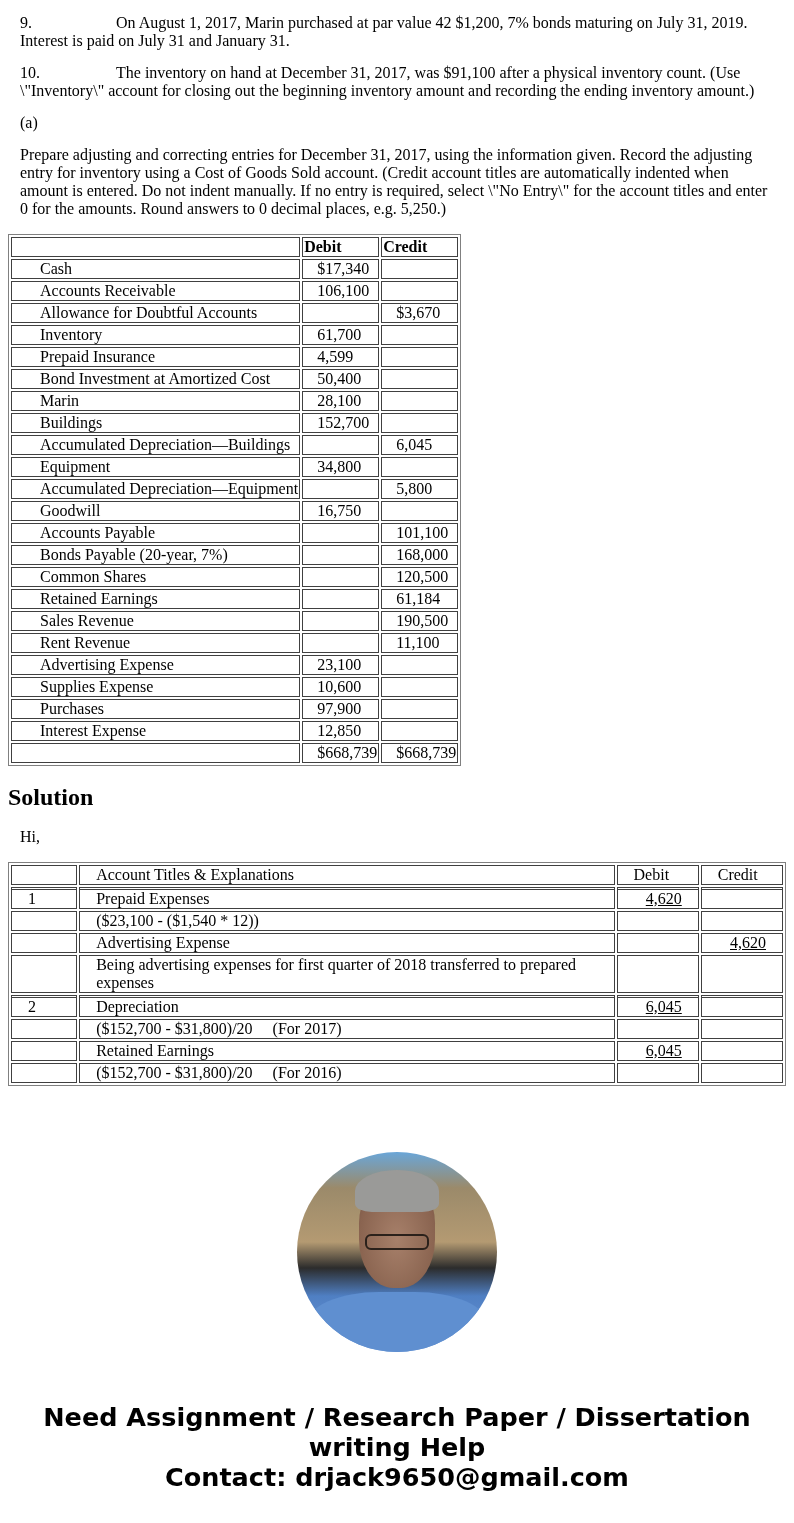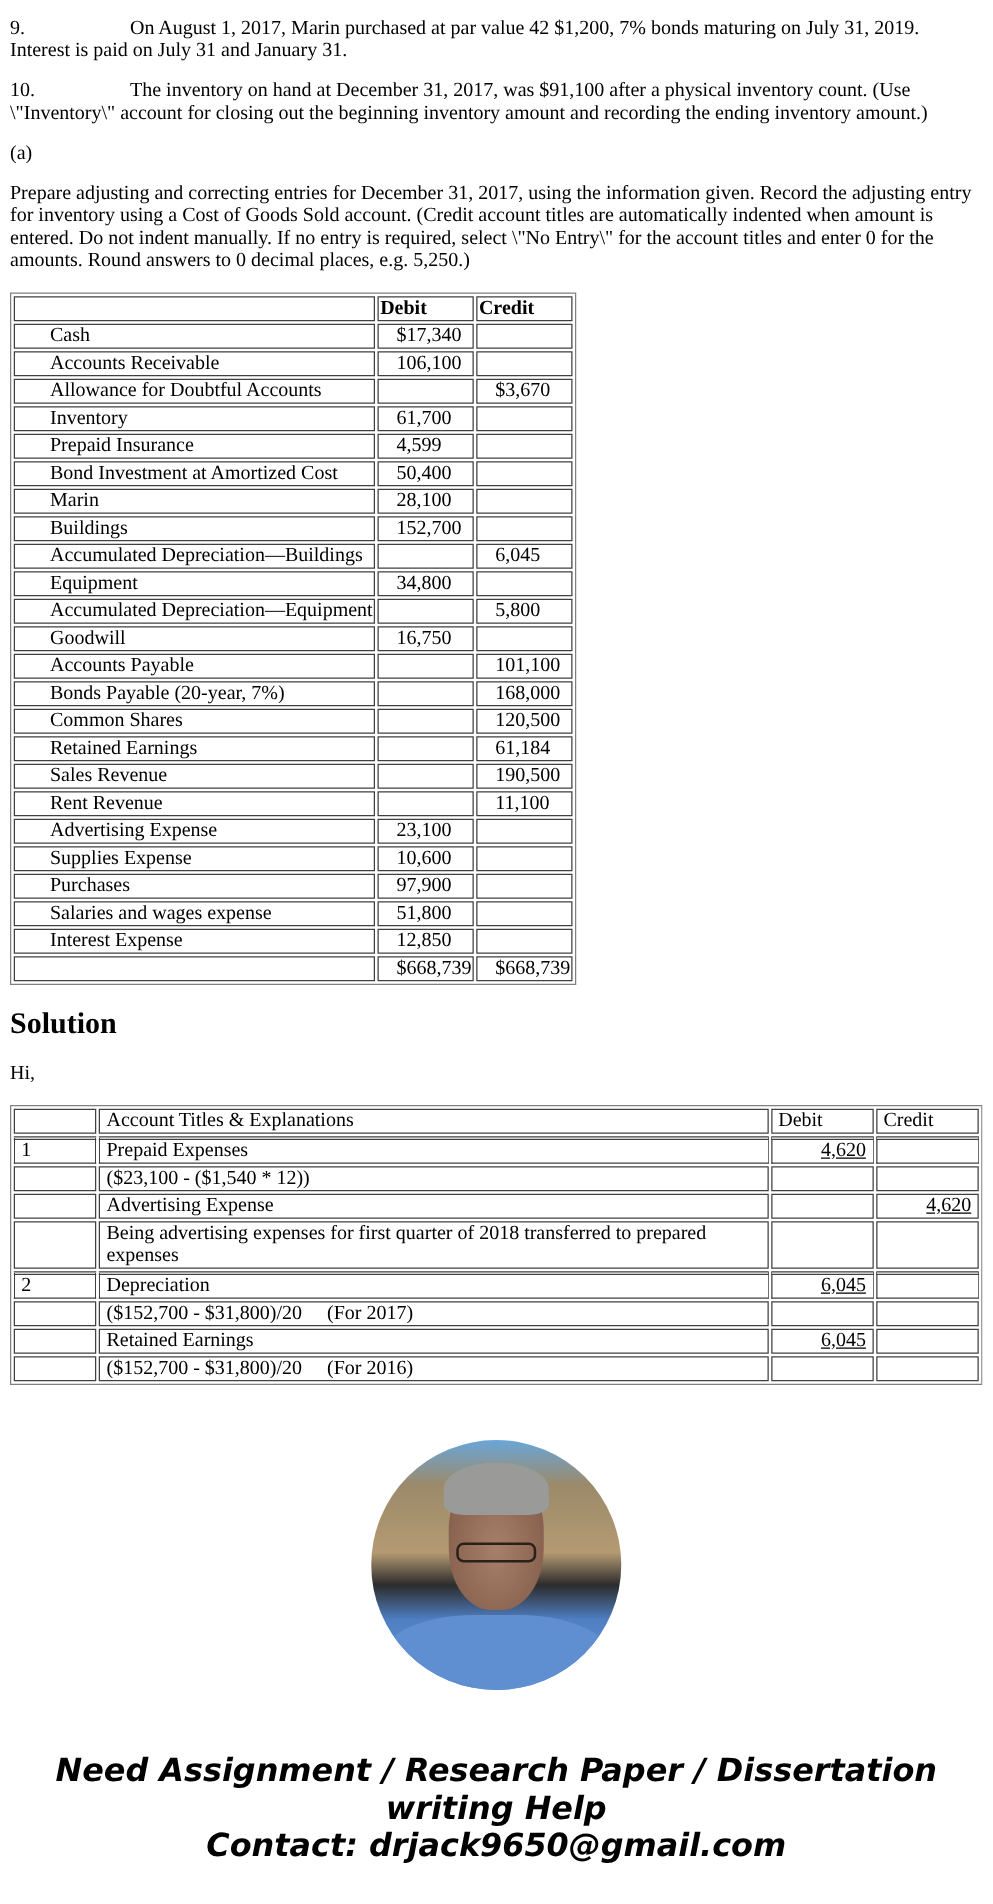--- a/index.html
+++ b/index.html
@@ -2,37 +2,37 @@
 <html><head>
 <meta charset="utf-8">
 <style>
   html, body { margin: 0; padding: 0; background: #ffffff; }
   body {
     width: 794px; height: 1523px; position: relative; overflow: hidden;
     font-family: "Liberation Serif", "DejaVu Serif", serif;
     font-size: 16px; color: #000; line-height: 18px;
   }
   .content { position: absolute; left: 8px; top: 0; width: 778px; height: 1122px; overflow: hidden; }
-  p { margin: 0; }
+  p { margin: 12px; }
   .para { margin-top: 14px; }
   .num { display: inline-block; width: 96px; }
   table.trial { border: 1px solid #808080; border-spacing: 2px; margin-top: 16px; }
   table.trial td, table.trial th {
     border: 1px solid #404040; padding: 0 1px; height: 18px; text-align: left; white-space: nowrap;
   }
   table.trial th { font-weight: bold; }
   table.trial td.acct { width: 257px; padding-left: 28px; }
   table.trial td.amt { width: 60px; padding-left: 14px; }
   h3 { font-size: 24px; margin: 20px 0 0 0; line-height: 22px; font-weight: bold; }
   .hi { margin-top: 20px; }
   table.sol { border: 1px solid #808080; border-spacing: 2px; margin-top: 16px; width: 778px; table-layout: fixed; }
-  table.sol td { border: 1px solid #404040; padding: 0 5px; vertical-align: top; line-height: 18px; margin-top: 15px; }
+  table.sol td { border: 1px solid #404040; padding: 0 16px; vertical-align: top; line-height: 18px; margin-top: 15px; }
   table.sol td.r { text-align: right; text-decoration: underline; }
   table.sol tr.sep td { border-top: 3px double #404040; }
-  .promo { position: absolute; left: 0; top: 1152px; width: 794px; text-align: center; font-style: italic; }
+  .promo { position: absolute; left: 0; top: 1152px; width: 794px; text-align: center; }
   .avatar {
     width: 200px; height: 200px; border-radius: 50%; margin: 0 auto; overflow: hidden; position: relative;
     background: linear-gradient(180deg, #6aa6d8 0%, #9b8a6a 18%, #b49a72 45%, #2c2c2c 58%, #4f7fc3 72%, #6b98d6 100%);
   }
   .avatar .face {
     position: absolute; left: 62px; top: 28px; width: 76px; height: 108px; border-radius: 40% 40% 45% 45%;
     background: radial-gradient(ellipse at 50% 55%, #a7806a 0%, #8a6450 70%, #6e4f40 100%);
   }
   .avatar .hair {
     position: absolute; left: 58px; top: 18px; width: 84px; height: 42px; border-radius: 50% 50% 20% 20%;
@@ -171,25 +171,20 @@
           <td class="amt"></td>
         </tr>
         <tr>
           <td class="acct">Supplies Expense</td>
           <td class="amt">10,600</td>
           <td class="amt"></td>
         </tr>
         <tr>
           <td class="acct">Purchases</td>
           <td class="amt">97,900</td>
-          <td class="amt"></td>
-        </tr>
-        <tr>
-          <td class="acct">Salaries and wages expense</td>
-          <td class="amt">51,800</td>
           <td class="amt"></td>
         </tr>
         <tr>
           <td class="acct">Interest Expense</td>
           <td class="amt">12,850</td>
           <td class="amt"></td>
         </tr>
         <tr>
           <td class="acct"></td>
           <td class="amt">$668,739</td>

